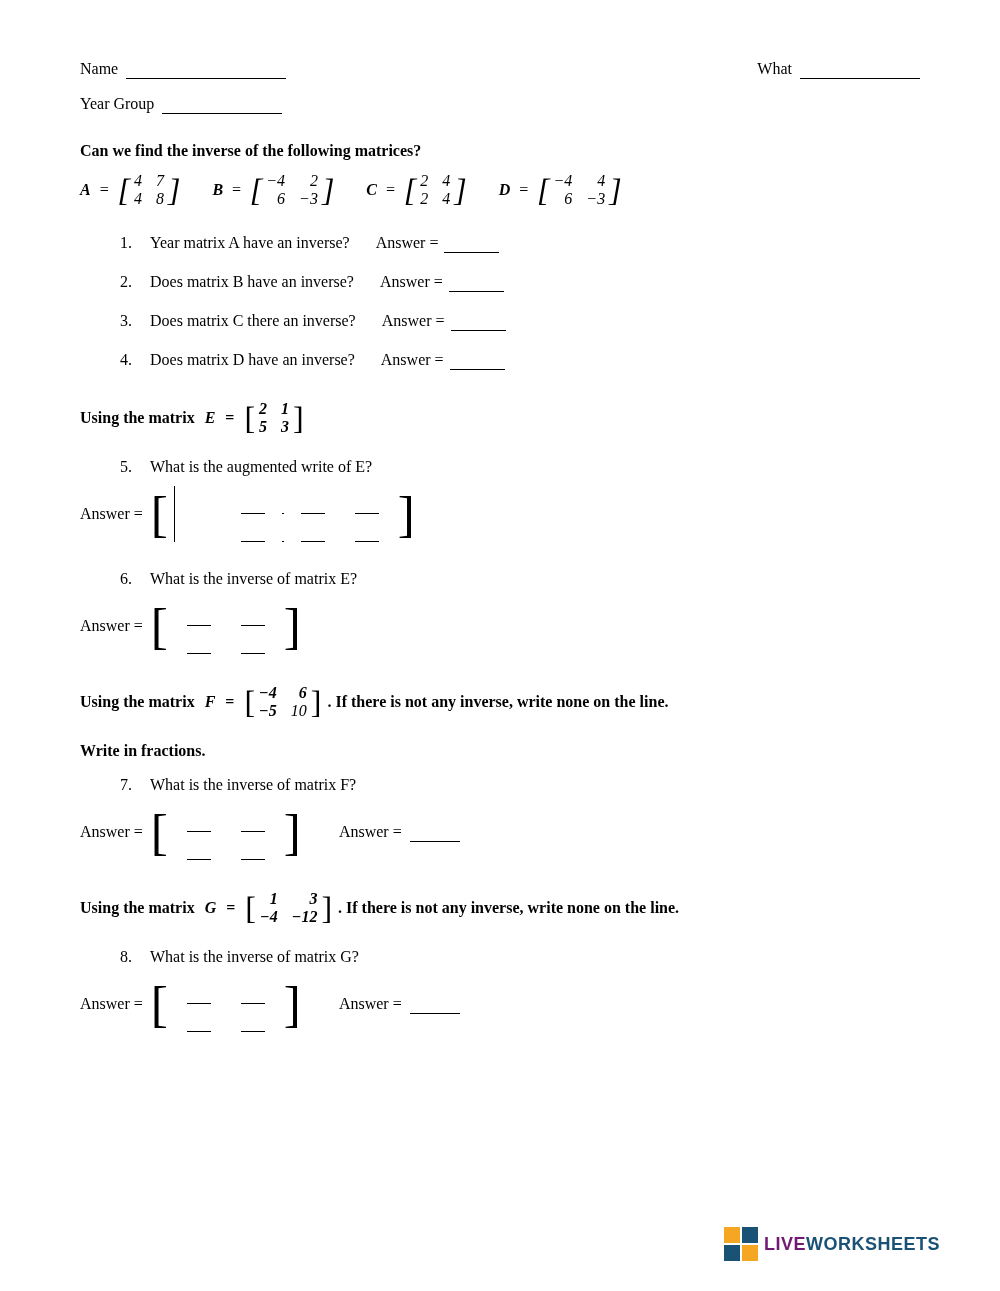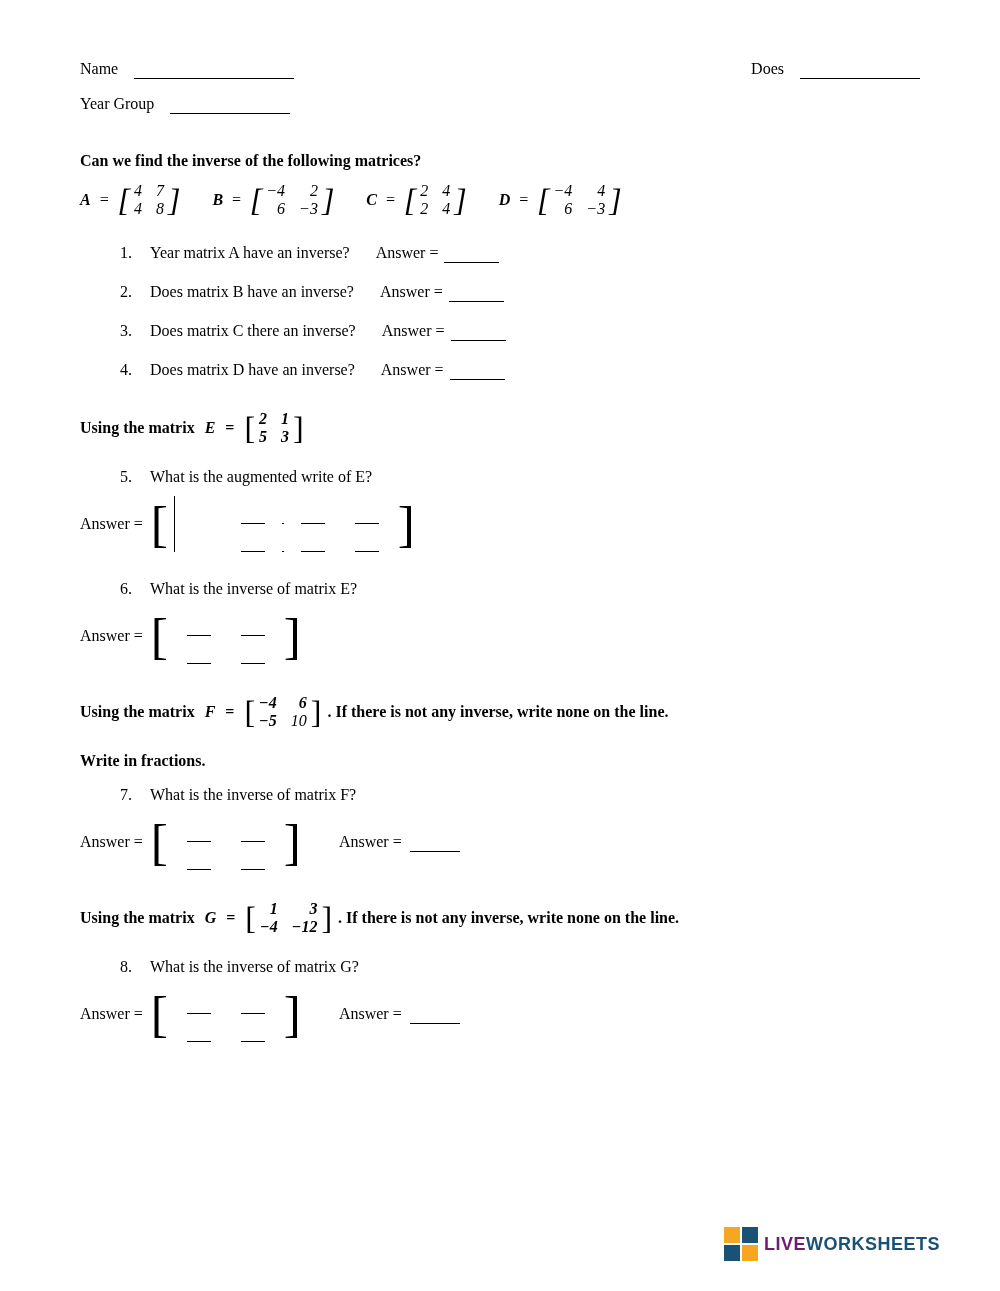--- a/index.html
+++ b/index.html
@@ -16,30 +16,30 @@
 
     .header-row {
       display: flex;
       justify-content: space-between;
       margin-bottom: 16px;
     }
 
     .header-field {
       display: flex;
       align-items: baseline;
-      gap: 16px;
+      gap: 8px;
     }
 
     .underline {
       display: inline-block;
       border-bottom: 1px solid #000;
     }
 
     .year-group-row {
-      margin-bottom: 38px;
+      margin-bottom: 28px;
     }
 
     .section-title {
       font-weight: bold;
       margin-bottom: 10px;
     }
 
     .matrices-row {
       display: flex;
       align-items: center;
@@ -207,21 +207,21 @@
   </style>
 </head>
 <body>
 
 <div class="header-row">
   <div class="header-field">
     <span>Name</span>
     <span class="underline" style="width:160px;">&nbsp;</span>
   </div>
   <div class="header-field">
-    <span>Does</span>
+    <span>What</span>
     <span class="underline" style="width:120px;">&nbsp;</span>
   </div>
 </div>
 
 <div class="year-group-row">
   <div class="header-field">
     <span>Year Group</span>
     <span class="underline" style="width:120px;">&nbsp;</span>
   </div>
 </div>

